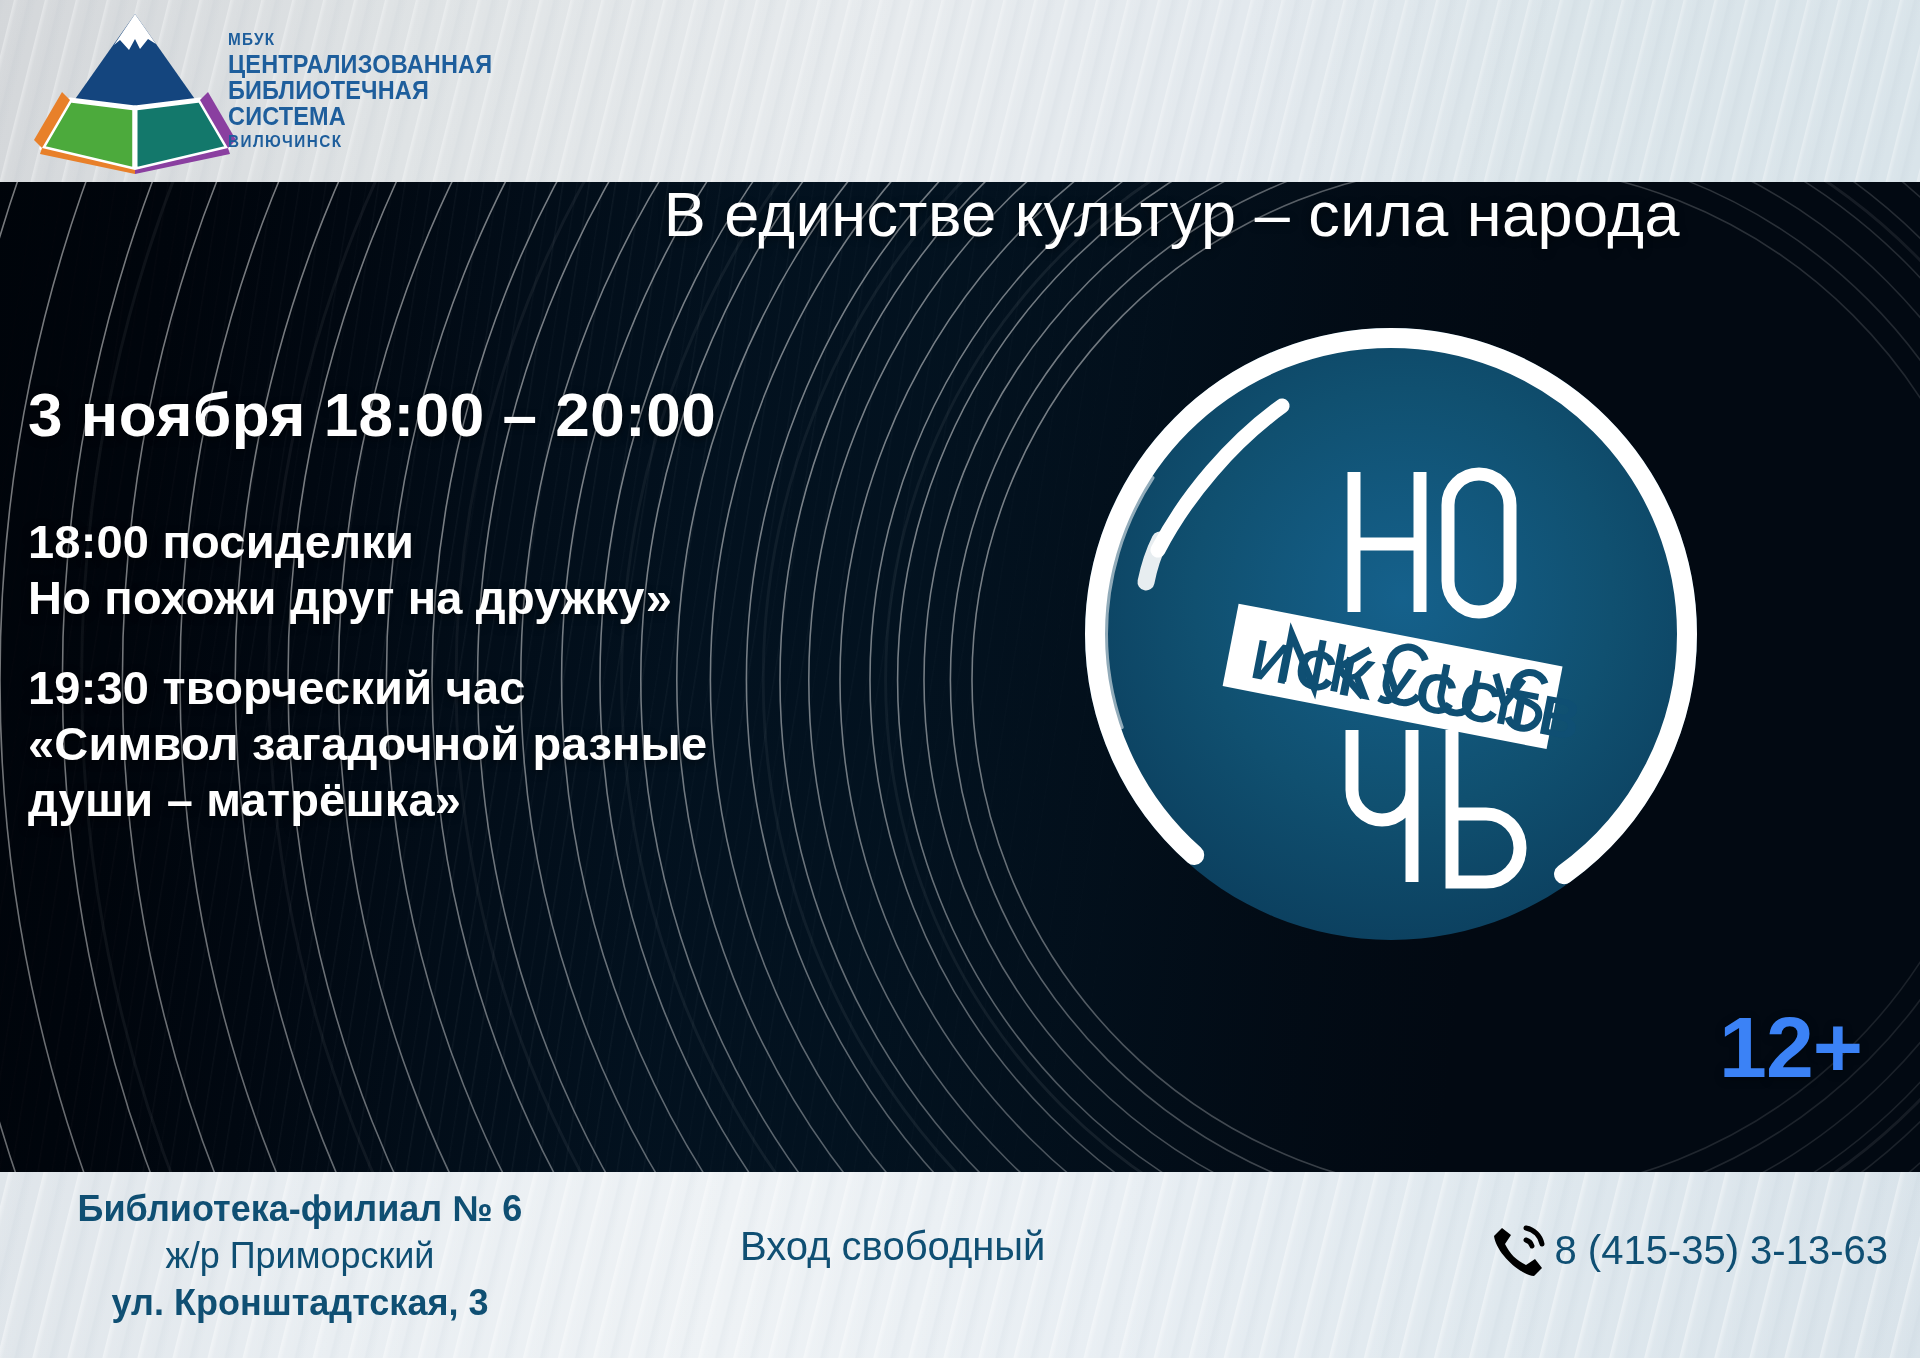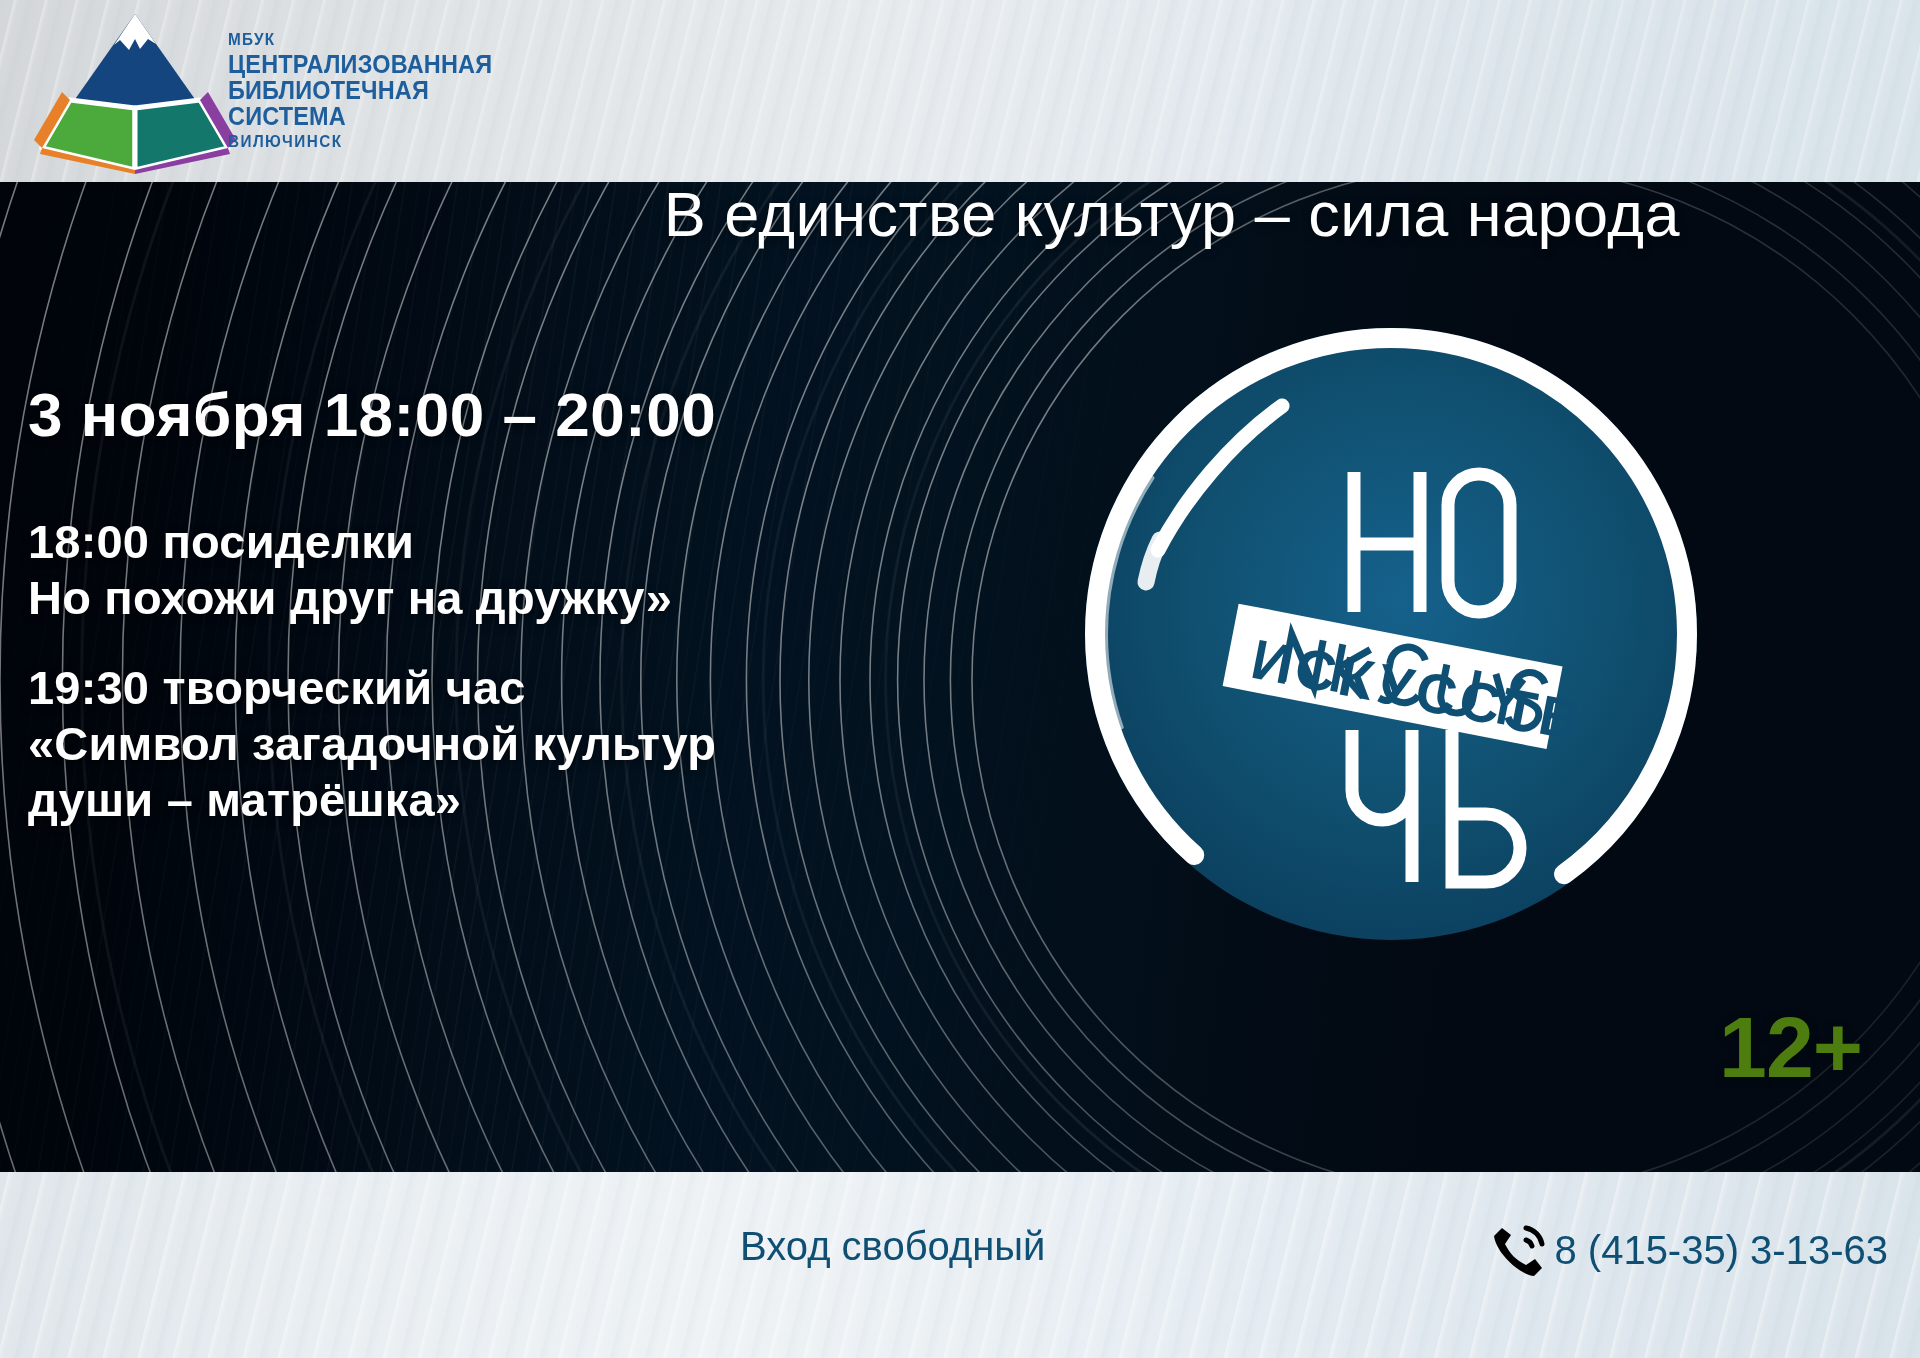--- a/index.html
+++ b/index.html
@@ -125,21 +125,21 @@
   .prog + .prog{margin-top:33px;}
   .prog .ln{display:block;white-space:nowrap;}
 
   
   .nightlogo{position:absolute;left:1046px;top:282px;width:690px;height:690px;}
   .nightlogo svg{width:100%;height:100%;display:block;}
 
   
   .age{
     position:absolute;right:58px;top:998px;
-    color:#4d7c0f;font-size:86px;font-weight:bold;letter-spacing:-1px;
+    color:#3b82f6;font-size:86px;font-weight:bold;letter-spacing:-1px;
     text-shadow:0 2px 10px rgba(0,0,0,.35);
     text-align:right;
   }
 
   
   .band-bottom{
     position:absolute;left:0;top:1172px;width:1920px;height:186px;
     background:linear-gradient(97deg,#dfe5ea 0%,#e9eef2 18%,#eef2f5 38%,#e8eef3 58%,#dfe8ee 78%,#d9e3ea 100%);
     overflow:hidden;
   }
@@ -270,21 +270,21 @@
   <div class="copy">
     <div class="date-line">3 ноября 18:00 – 20:00</div>
 
     <div class="prog">
       <span class="ln">18:00 посиделки</span>
       <span class="ln">Но похожи друг на дружку»</span>
     </div>
 
     <div class="prog">
       <span class="ln">19:30 творческий час</span>
-      <span class="ln">«Символ загадочной культур</span>
+      <span class="ln">«Символ загадочной разные</span>
       <span class="ln">души – матрёшка»</span>
     </div>
   </div>
 
   <div class="nightlogo">
     <svg viewBox="0 0 690 690" aria-hidden="true">
       <defs>
         <clipPath id="ringgap">
 
           <path d="M0 0 H690 V690 H0 Z M200 60 L330 10 L250 160 Z"></path>
@@ -332,20 +332,25 @@
         <text x="206" y="422">ИСКУССТВ</text>
       </g>
     </svg>
   </div>
 
   <div class="age">12+</div>
 
   <div class="band-bottom">
     <div class="sheen"></div>
 
+    <div class="venue">
+      <div class="r1">Библиотека-филиал № 6</div>
+      <div class="r2">ж/р Приморский</div>
+      <div class="r3">ул. Кронштадтская, 3</div>
+    </div>
 
     <div class="entry">Вход свободный</div>
 
     <div class="phone">
       <span class="phone-icon">
         <svg viewBox="0 0 64 64" aria-hidden="true">
           <path d="M14 10 L23 17 L17 26 C22 36 28 42 38 47 L47 41 L54 50 L46 58 C30 56 8 34 6 18 Z" fill="#000000"></path>
           <path d="M38 10 a20 20 0 0 1 16 16" fill="none" stroke="#000000" stroke-width="5" stroke-linecap="round"></path>
           <path d="M38 22 a9 9 0 0 1 6 6" fill="none" stroke="#000000" stroke-width="5" stroke-linecap="round"></path>
         </svg>

